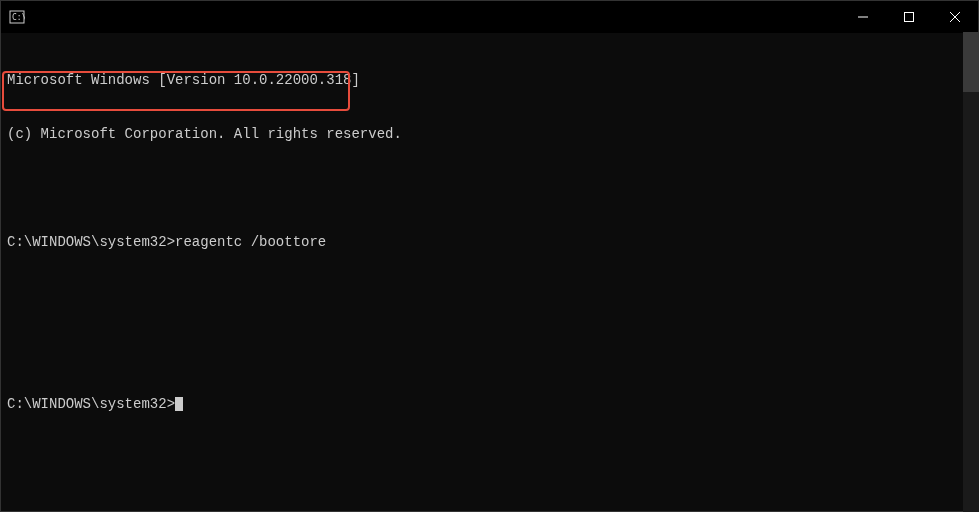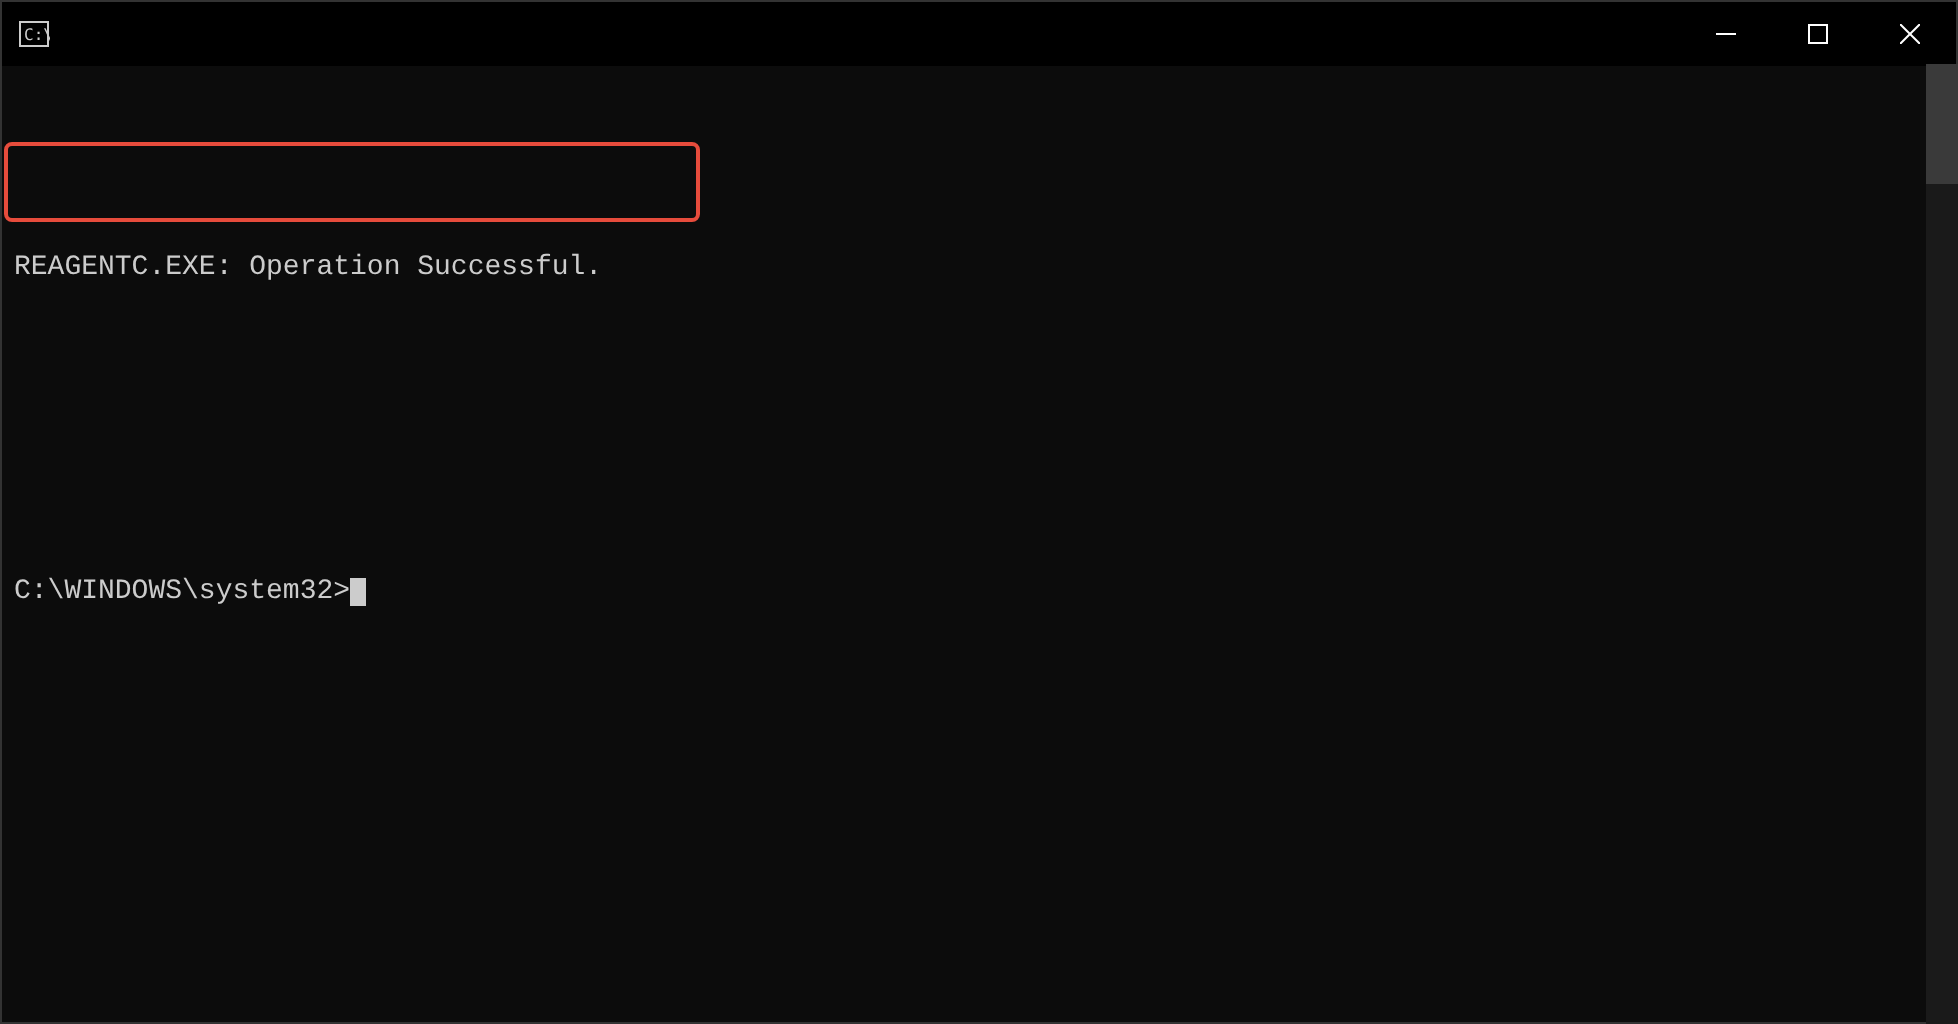--- a/index.html
+++ b/index.html
@@ -131,22 +131,24 @@
       <div class="win-btn close">
         <svg width="10" height="10" viewBox="0 0 10 10">
             <line x1="0" y1="0" x2="10" y2="10" stroke="#fff" stroke-width="1"></line>
             <line x1="10" y1="0" x2="0" y2="10" stroke="#fff" stroke-width="1"></line>
           </svg>
       </div>
     </div>
   </div>
 
   <div class="terminal-body">
+    <div>Microsoft Windows [Version 10.0.22000.318]</div>
+    <div>(c) Microsoft Corporation. All rights reserved.</div>
     <div class="blank-line"></div>
-    <div>REAGENTC.EXE: Operation Successful.</div>
+    <div><span>C:\WINDOWS\system32&gt;</span><span>reagentc /boottore</span></div>
     <div class="blank-line"></div>
     <div class="blank-line"></div>
     <div><span>C:\WINDOWS\system32&gt;</span><span class="cursor"></span></div>
 
     <div class="highlight-box" id="highlight" style="top: 38px; left: 1px; width: 348px; height: 40px;"></div>
   </div>
 
   <div class="scrollbar">
     <div class="scrollbar-thumb"></div>
   </div>

